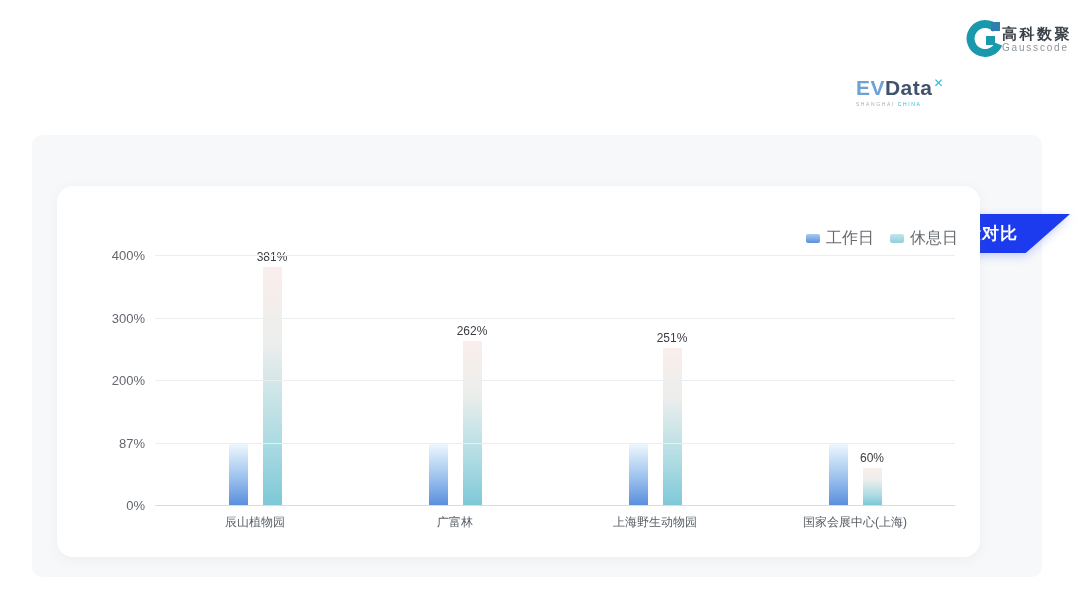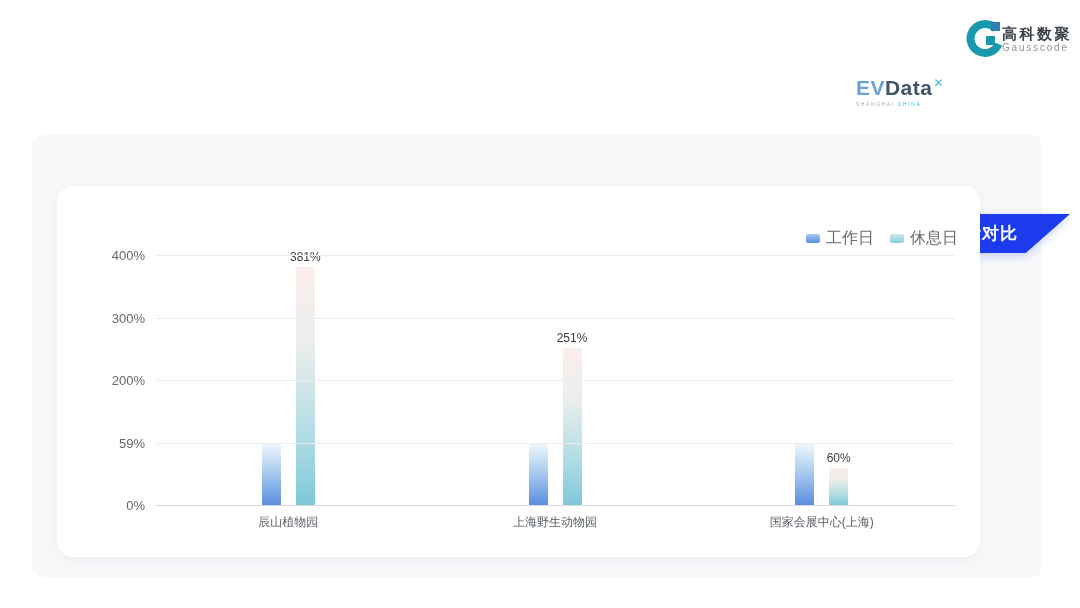--- a/index.html
+++ b/index.html
@@ -151,20 +151,29 @@
             <div class="bar bar-workday" style="height: 25%;"></div>
             <div class="bar bar-restday" style="height: 95.25%;">
               <div class="value-label">381%</div>
             </div>
           </div>
           <div class="cat-label">辰山植物园</div>
         </div>
         <div class="group">
           <div class="pair">
             <div class="bar bar-workday" style="height: 25%;"></div>
+            <div class="bar bar-restday" style="height: 65.5%;">
+              <div class="value-label">262%</div>
+            </div>
+          </div>
+          <div class="cat-label">广富林</div>
+        </div>
+        <div class="group">
+          <div class="pair">
+            <div class="bar bar-workday" style="height: 25%;"></div>
             <div class="bar bar-restday" style="height: 62.75%;">
               <div class="value-label">251%</div>
             </div>
           </div>
           <div class="cat-label">上海野生动物园</div>
         </div>
         <div class="group">
           <div class="pair">
             <div class="bar bar-workday" style="height: 25%;"></div>
             <div class="bar bar-restday" style="height: 15%;">
@@ -174,17 +183,17 @@
           <div class="cat-label">国家会展中心(上海)</div>
         </div>
       </div>
   <div class="gridline" style="top: 0%;"></div>
       <div class="ytick" style="top: 0%;">400%</div>
       <div class="gridline" style="top: 25%;"></div>
       <div class="ytick" style="top: 25%;">300%</div>
       <div class="gridline" style="top: 50%;"></div>
       <div class="ytick" style="top: 50%;">200%</div>
       <div class="gridline" style="top: 75%;"></div>
-      <div class="ytick" style="top: 75%;">59%</div>
+      <div class="ytick" style="top: 75%;">87%</div>
       <div class="gridline axisline" style="top: 100%;"></div>
       <div class="ytick" style="top: 100%;">0%</div>
     </div>
 </div>
 
 </body></html>

